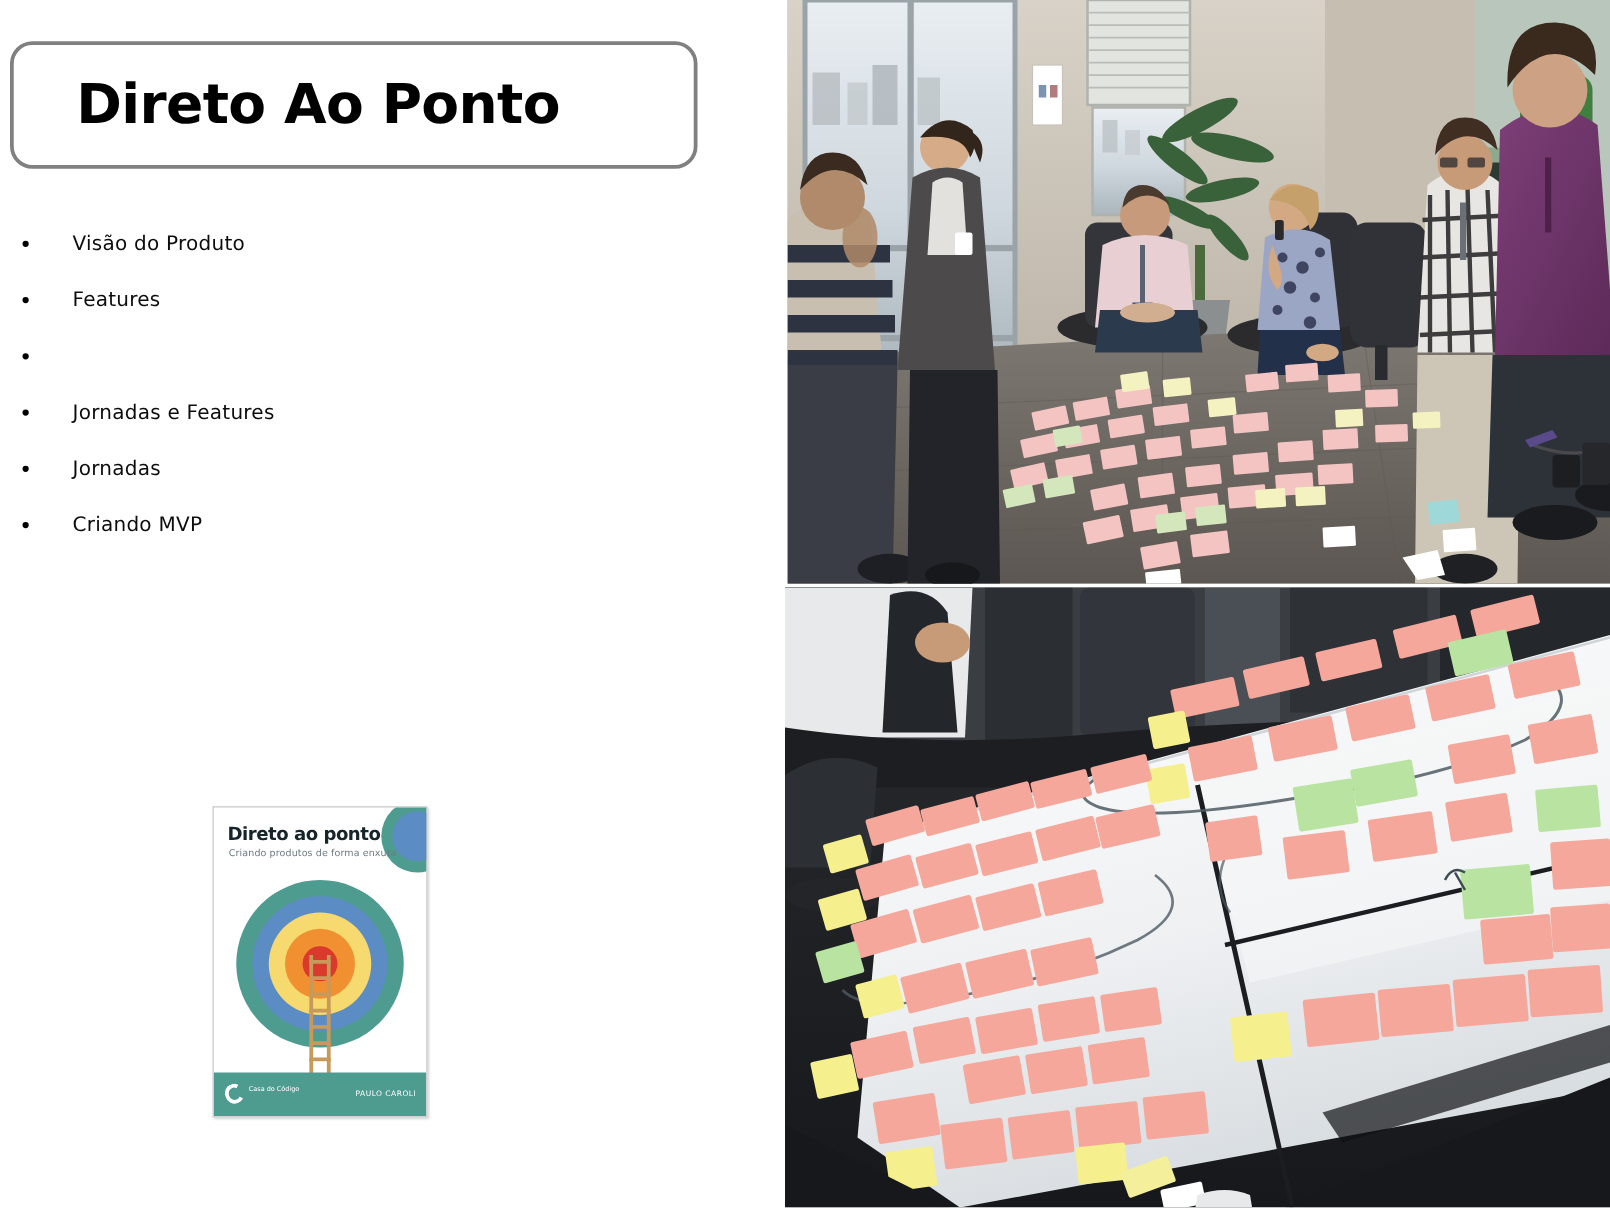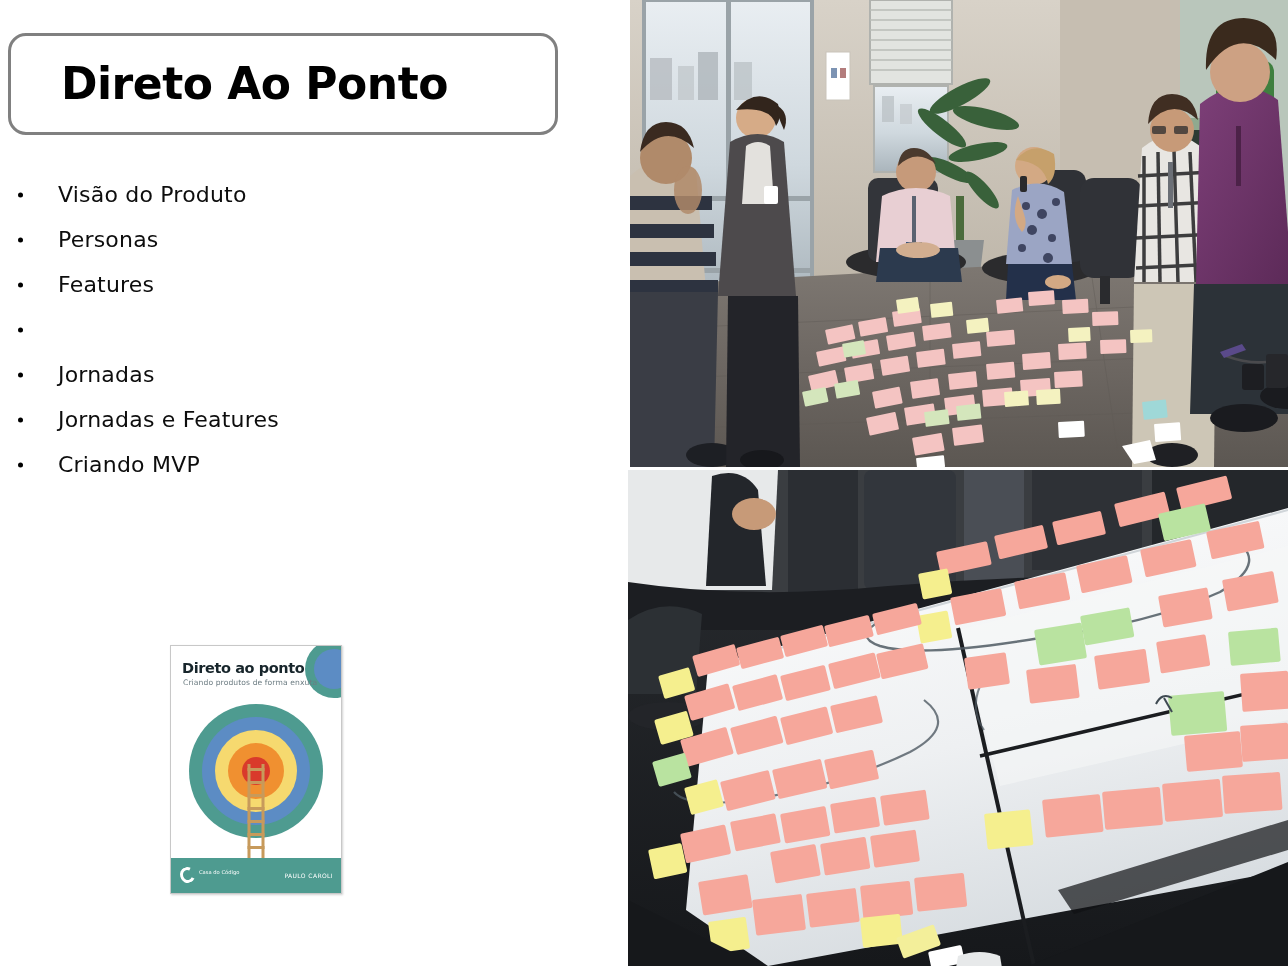--- a/index.html
+++ b/index.html
@@ -72,21 +72,21 @@
     top: 50%;
     transform: translateY(-50%);
     width: 5px;
     height: 5px;
     border-radius: 50%;
     background: #000000;
   }
   .bullet-text {
     padding-left: 58px;
     font-family: "DejaVu Sans", sans-serif;
-    font-size: 22px;
+    font-size: 16px;
     color: #0d0d0d;
     line-height: 1;
     letter-spacing: 0.2px;
   }
 
   
   .book-cover {
     position: absolute;
     left: 170px;
     top: 645px;
@@ -250,36 +250,32 @@
       <div class="title-text">Direto Ao Ponto</div>
     </div>
 
     <div class="bullet-list">
       <div class="bullet-row">
         <span class="bullet-dot"></span>
         <span class="bullet-text">Visão do Produto</span>
       </div>
       <div class="bullet-row">
         <span class="bullet-dot"></span>
-        <span class="bullet-text">Personas</span>
+        <span class="bullet-text">Features</span>
       </div>
       <div class="bullet-row">
         <span class="bullet-dot"></span>
-        <span class="bullet-text">Features</span>
       </div>
       <div class="bullet-row">
         <span class="bullet-dot"></span>
+        <span class="bullet-text">Jornadas e Features</span>
       </div>
       <div class="bullet-row">
         <span class="bullet-dot"></span>
         <span class="bullet-text">Jornadas</span>
-      </div>
-      <div class="bullet-row">
-        <span class="bullet-dot"></span>
-        <span class="bullet-text">Jornadas e Features</span>
       </div>
       <div class="bullet-row">
         <span class="bullet-dot"></span>
         <span class="bullet-text">Criando MVP</span>
       </div>
     </div>
 
     <div class="book-cover">
       <div class="cover-corner-circle"></div>
       <div class="cover-title">Direto ao ponto</div>

